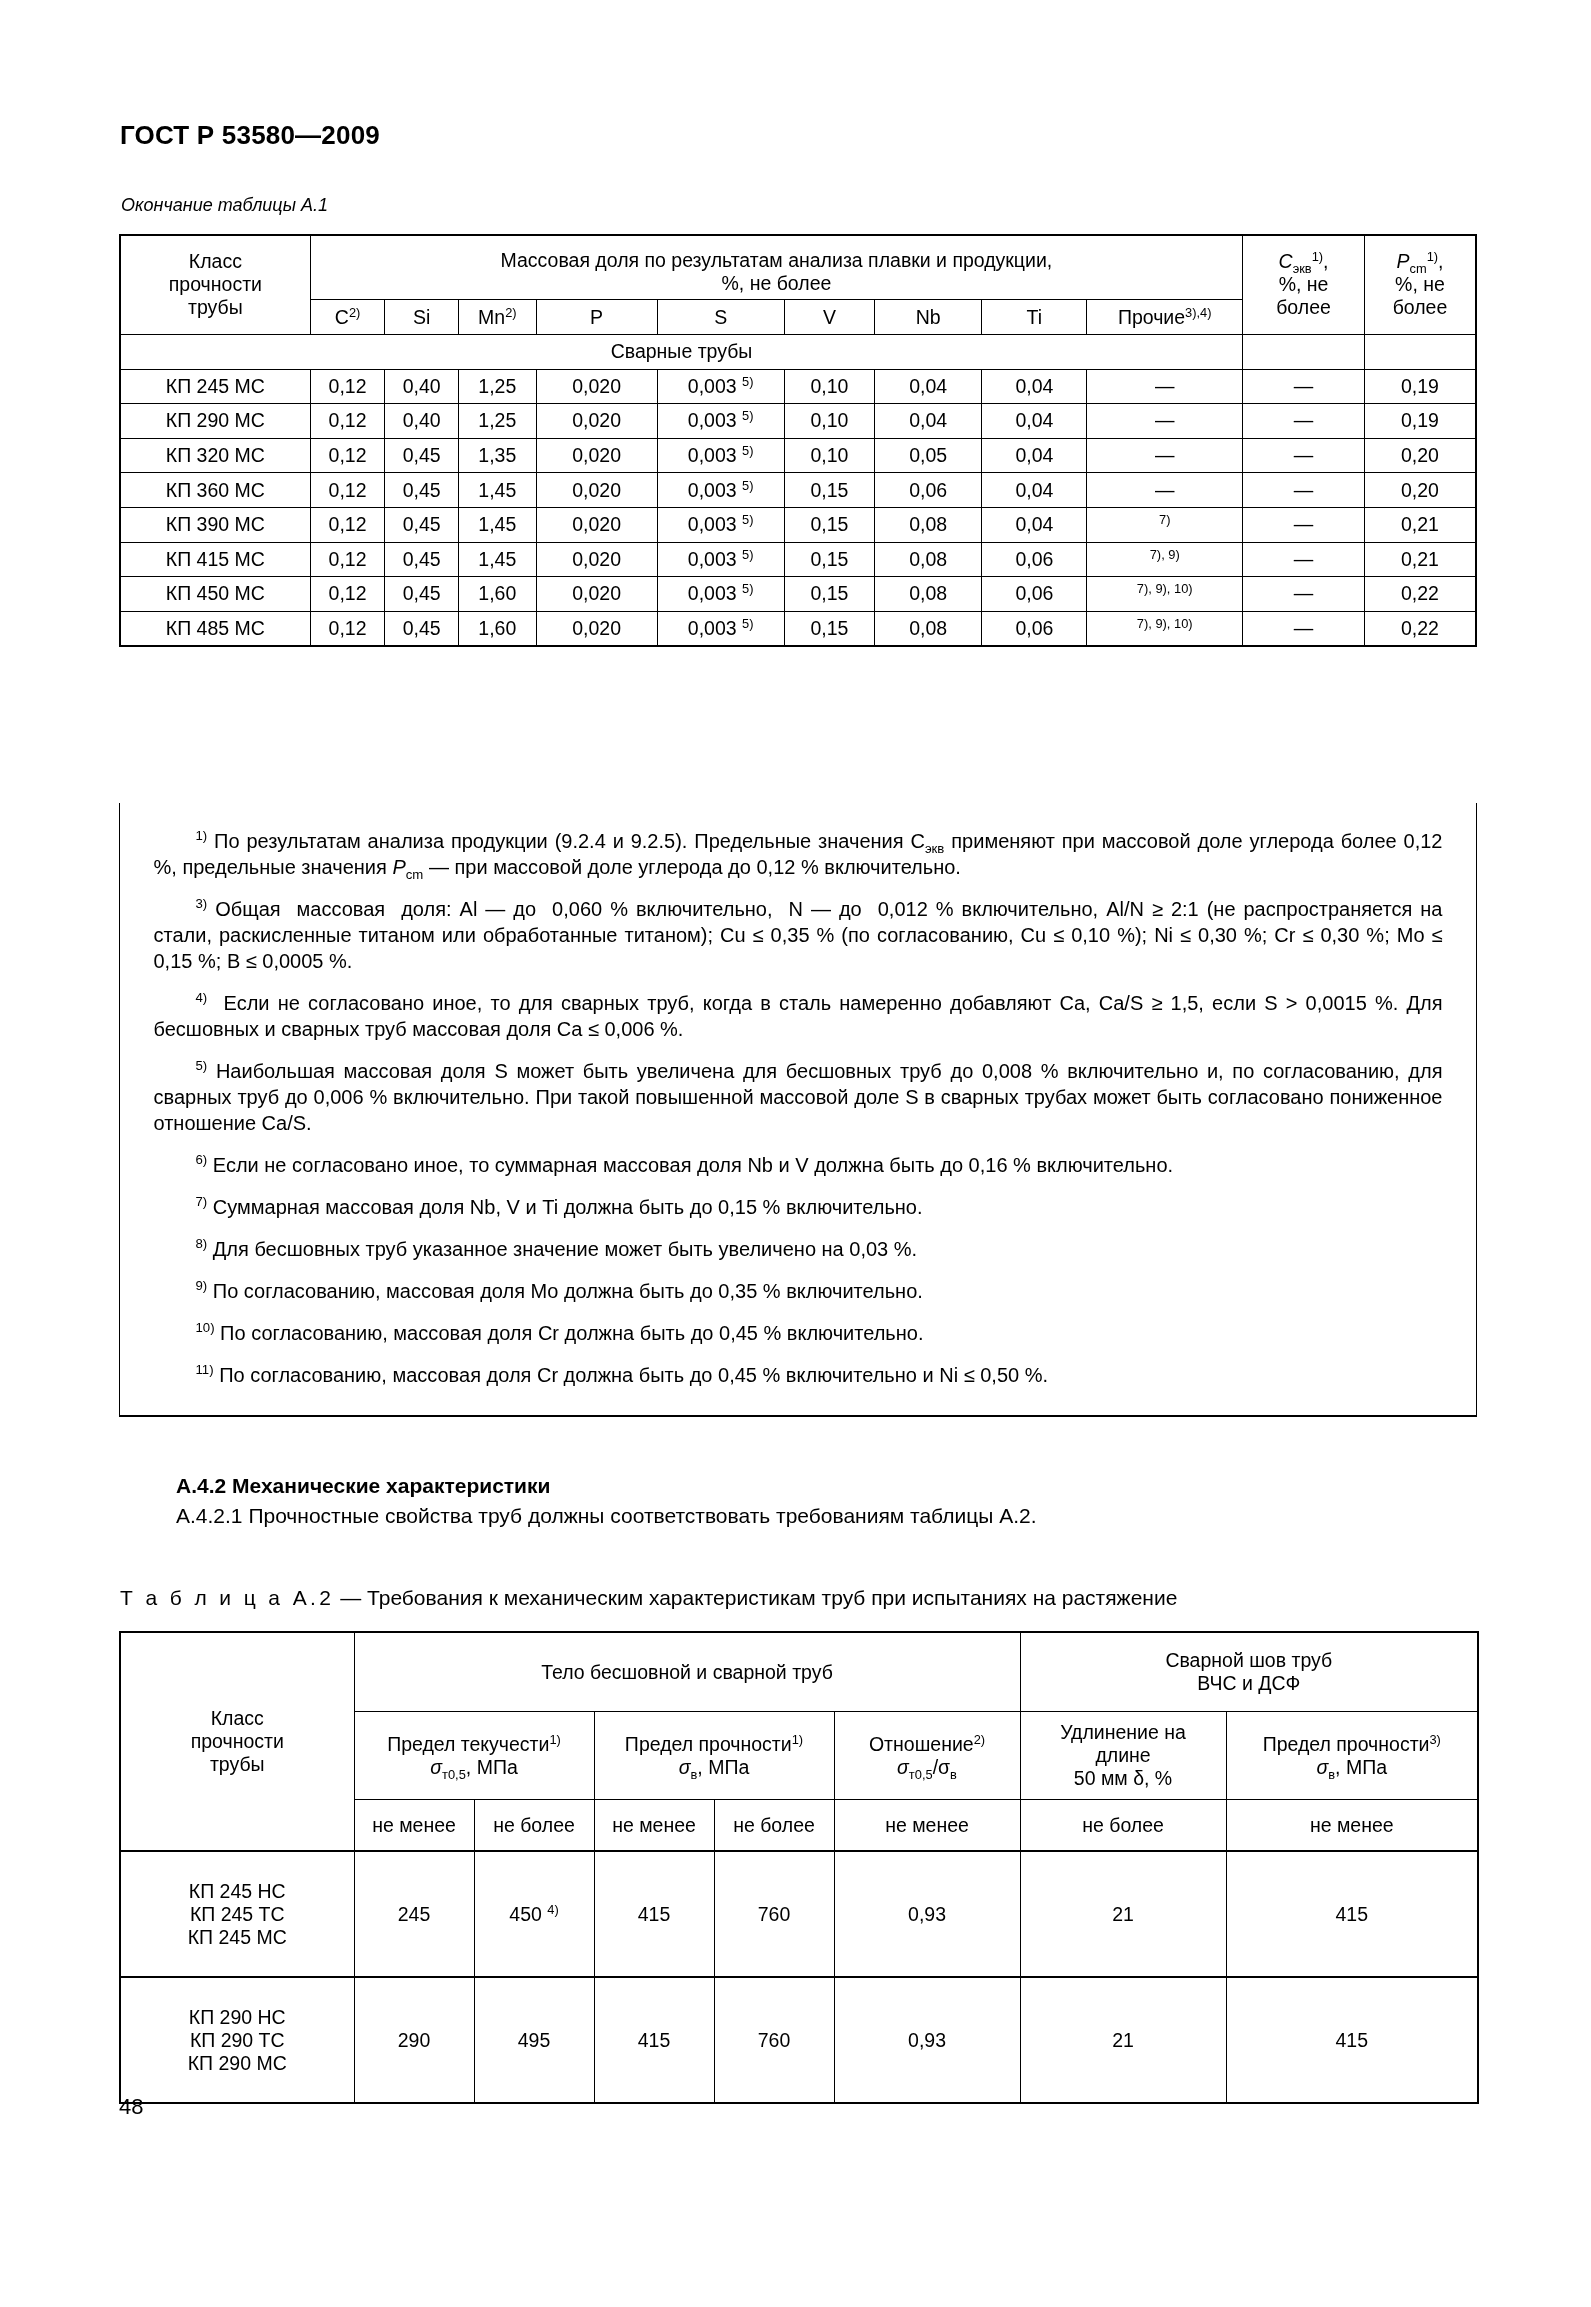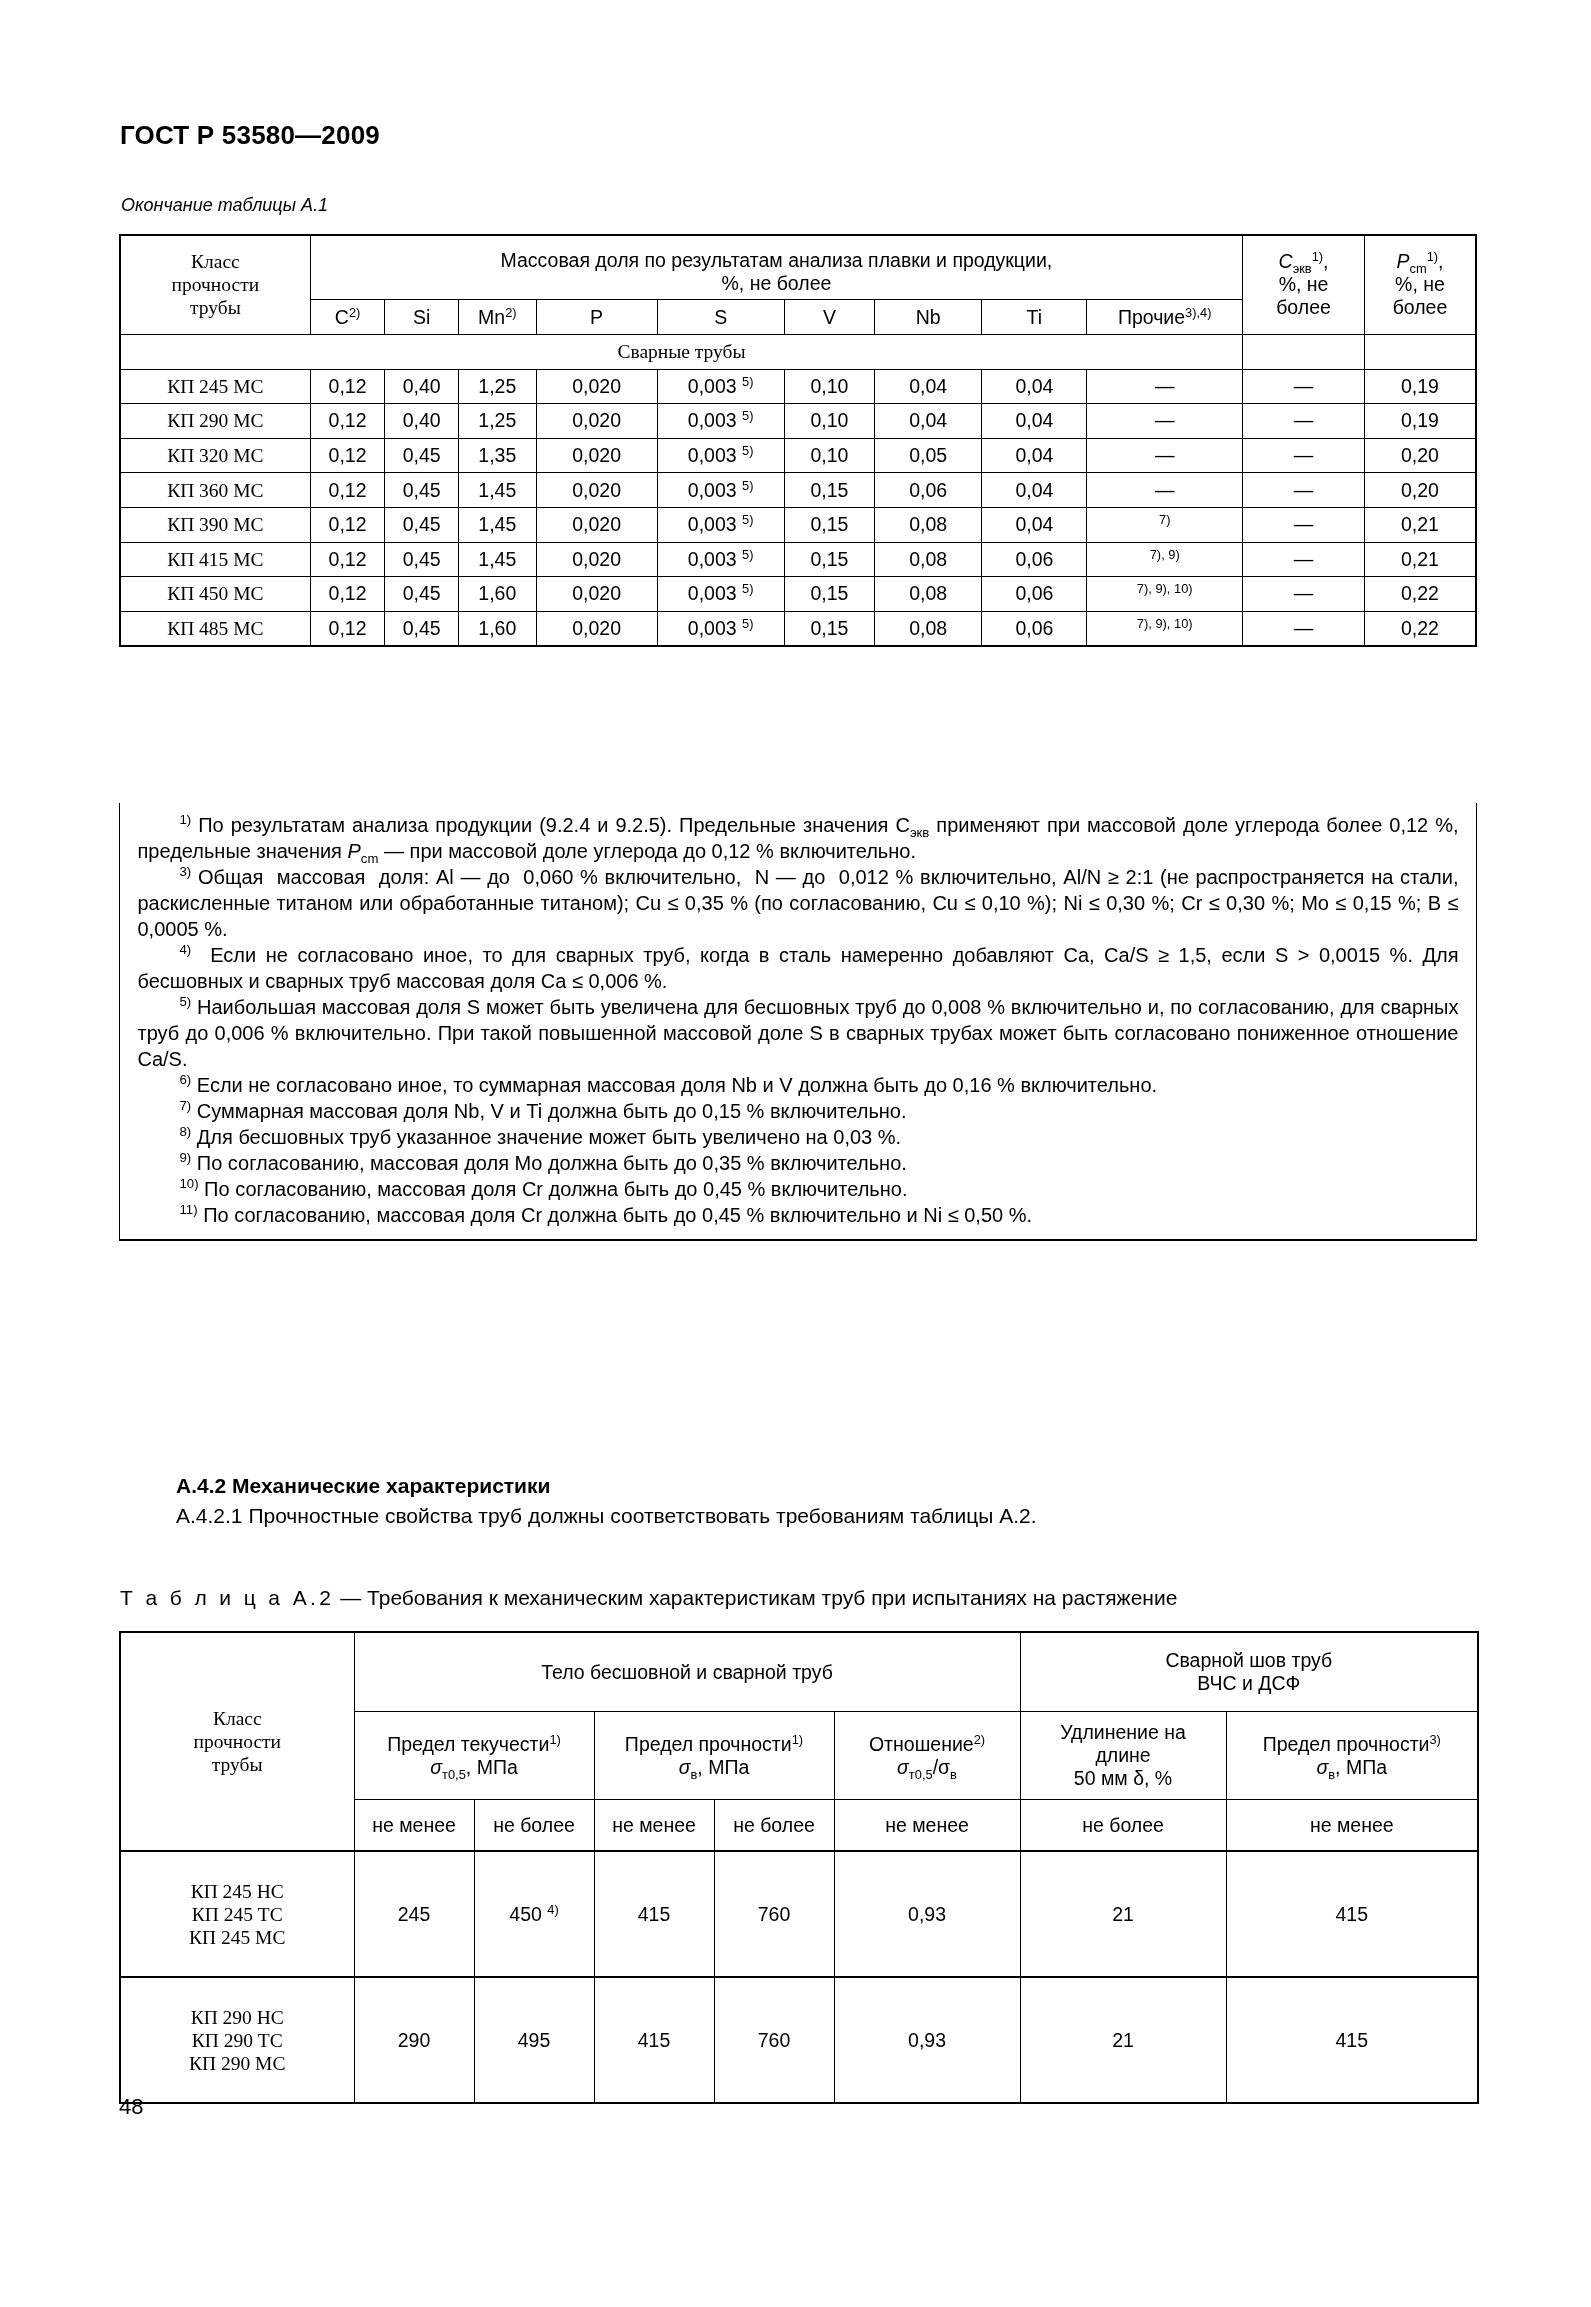--- a/index.html
+++ b/index.html
@@ -50,21 +50,21 @@
     border: 1.3px solid #000;
     text-align: center;
     vertical-align: middle;
     font-weight: normal;
     font-size: 19.5px;
     padding: 4px 2.7px;
     line-height: 1.18;
   }
   .thick-top { border-top-width: 2.7px !important; }
   .thick-bottom { border-bottom-width: 2.7px !important; }
-  .thick-left { border-left-width: 2.7px !important; font-family: Liberation Serif, serif; }
+  .thick-left { border-left-width: 2.7px !important; }
   .thick-right { border-right-width: 2.7px !important; }
 
   sup { font-size: 0.66em; vertical-align: super; line-height: 0; }
   sub { font-size: 0.66em; vertical-align: sub; line-height: 0; }
   .ital { font-style: italic; }
 
   
   #tableA1-wrap {
     position: absolute;
     left: 119px;
@@ -99,21 +99,21 @@
     box-sizing: border-box;
     border: 1.3px solid #000;
     border-top: none;
     border-bottom-width: 2.7px;
     padding: 9.4px 17.5px 10.8px 17.5px;
     font-size: 20px;
     line-height: 1.30;
     text-align: justify;
   }
   #a1-notes p {
-    margin: 0;
+    margin: 16px;
     text-indent: 42px;
     text-align: justify;
   }
   #a1-notes p.hang { text-indent: 42px; }
 
   
   .sec-head {
     position: absolute;
     left: 176px;
     top: 1466px;

